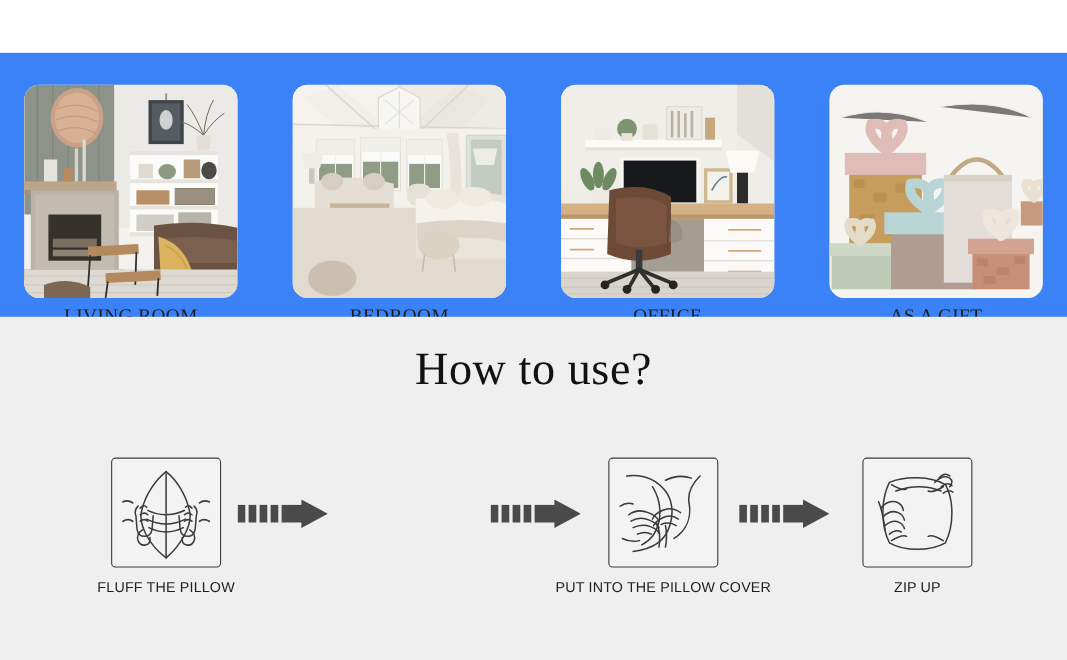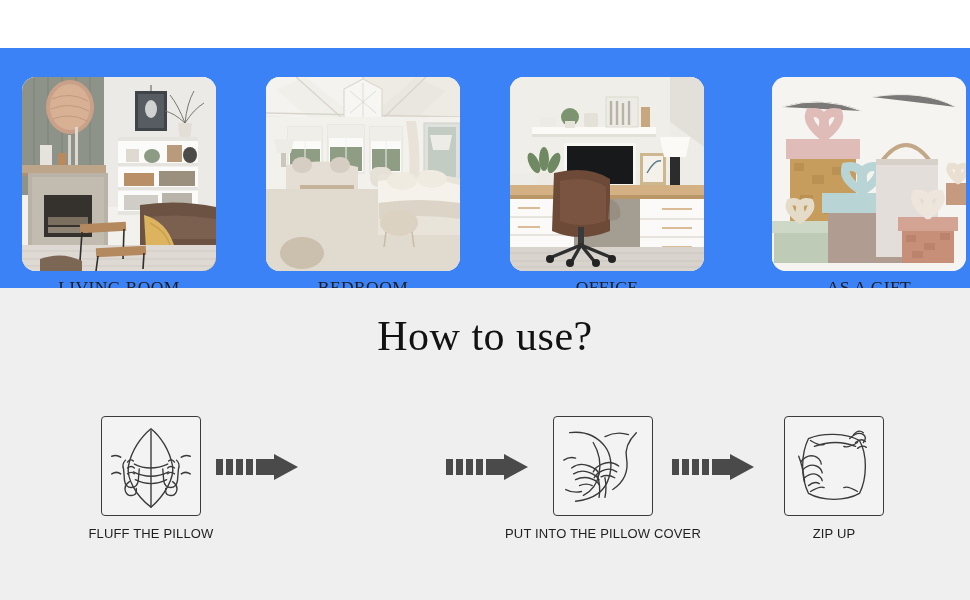--- a/index.html
+++ b/index.html
@@ -25,21 +25,21 @@
   }
   .scene-card {
     position: absolute;
     top: 29px;
     width: 194px;
     height: 194px;
   }
   .scene-card.c0 { left: 22px; }
   .scene-card.c1 { left: 266px; }
   .scene-card.c2 { left: 510px; }
-  .scene-card.c3 { left: 772px; }
+  .scene-card.c3 { left: 754px; }
 
   .scene-photo {
     position: relative;
     width: 194px; height: 194px;
     border-radius: 14px;
     overflow: hidden;
     background: #e9e7e3;
   }
   .scene-photo svg { display: block; width: 194px; height: 194px; }
 

